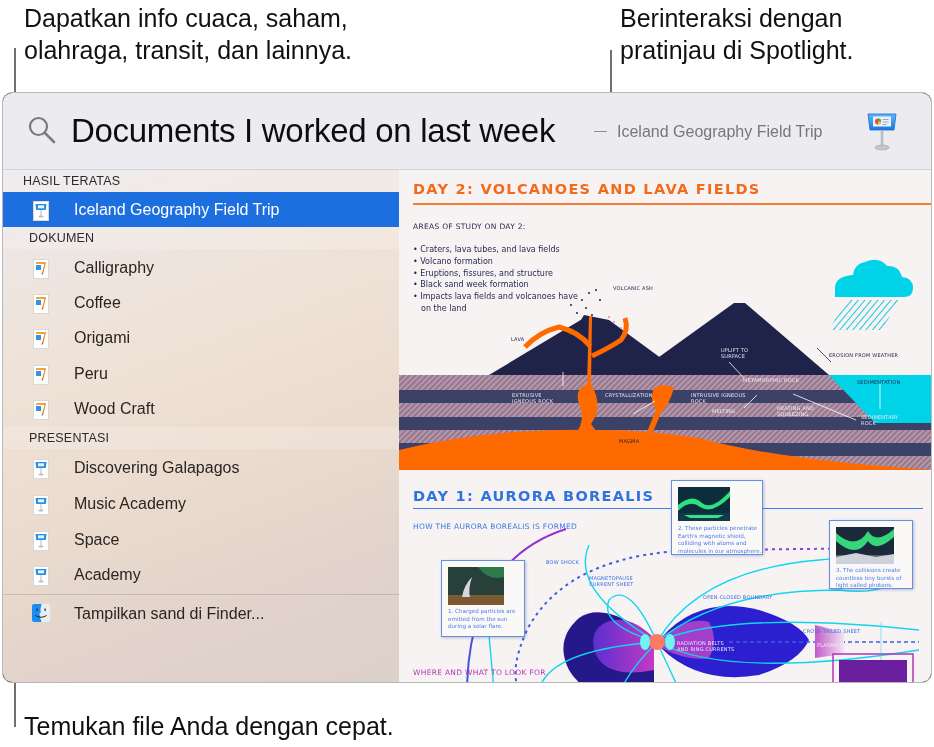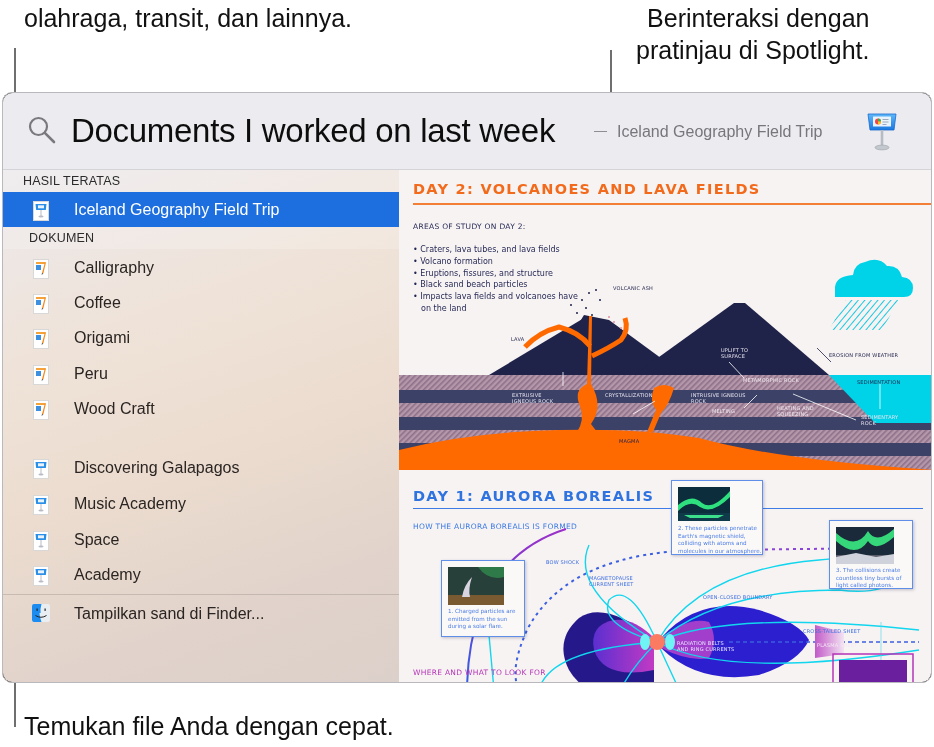--- a/index.html
+++ b/index.html
@@ -2,21 +2,21 @@
 <html><head>
 <meta charset="utf-8">
 <style>
   * { box-sizing: border-box; margin: 0; padding: 0; }
   html, body { width: 934px; height: 747px; background: #ffffff; overflow: hidden; }
   body { position: relative; font-family: "Liberation Sans", sans-serif; color: #111; }
 
   
   .callout { position: absolute; font-size: 25px; line-height: 32px; color: #111; font-family: "Liberation Sans", sans-serif; }
   .callout-tl { left: 24px; top: 2px; }
-  .callout-tr { left: 636px; top: 2px; text-align: right; }
+  .callout-tr { left: 620px; top: 2px; }
   .callout-bl { left: 24px; top: 710px; }
   .leader { position: absolute; background: #6f6f6f; }
 
   
   .window {
     position: absolute; left: 2px; top: 92px; width: 930px; height: 591px;
     border: 1px solid #b9b9bd; border-radius: 10px; overflow: hidden;
     background: #000000;
   }
   .search-bar {
@@ -100,20 +100,21 @@
   }
   .photo-card .photo { position: absolute; left: 6px; top: 6px; }
   .photo-card .caption {
     position: absolute; left: 6px; font-family: "DejaVu Sans", sans-serif; font-size: 5.6px; line-height: 7.5px; color: #4a7ee6;
   }
 </style>
 </head>
 <body>
 
 <div class="callout callout-tl">
+  <div>Dapatkan info cuaca, saham,</div>
   <div>olahraga, transit, dan lainnya.</div>
 </div>
 <div class="leader" style="left:14px; top:48px; width:2px; height:122px;"></div>
 
 <div class="callout callout-tr">
   <div>Berinteraksi dengan</div>
   <div>pratinjau di Spotlight.</div>
 </div>
 <div class="leader" style="left:610px; top:50px; width:2px; height:118px;"></div>
 
@@ -211,20 +212,21 @@
       <svg class="row-icon" viewBox="0 0 16 20">
         <rect x="0.5" y="0.5" width="15" height="19" fill="#ffffff" stroke="#d8d8d8"></rect>
         <rect x="3" y="3" width="9" height="2" fill="#f6a23a"></rect>
         <rect x="3" y="6" width="5" height="5" fill="#3d8fe0"></rect>
         <path d="M12 3 L9 14 L10.3 14.4 L13 3.5 Z" fill="#f28a1e"></path>
         <path d="M9 14 L8.6 16 L10.3 14.4 Z" fill="#444"></path>
       </svg>
       <span class="row-label">Wood Craft</span>
     </div>
 
+    <div class="section-header" style="top:257px;">PRESENTASI</div>
 
     <div class="result-row" style="top:280px;">
       <svg class="row-icon" viewBox="0 0 16 20">
         <rect x="0.5" y="0.5" width="15" height="19" fill="#ffffff" stroke="#d8d8d8"></rect>
         <path d="M2.5 3 L13.5 3 L12.8 9 L3.2 9 Z" fill="#2a8fe8"></path>
         <rect x="5" y="4.3" width="6" height="3" fill="#e9f3fd"></rect>
         <rect x="7.5" y="9" width="1" height="6" fill="#b7bcc4"></rect>
         <ellipse cx="8" cy="15.5" rx="2.6" ry="0.9" fill="#b7bcc4"></ellipse>
       </svg>
       <span class="row-label">Discovering Galapagos</span>
@@ -276,21 +278,21 @@
 
   <div class="preview">
 
     <div class="pv-title1">DAY 2: VOLCANOES AND LAVA FIELDS</div>
     <div class="pv-rule1"></div>
     <div class="pv-sub1">AREAS OF STUDY ON DAY 2:</div>
     <ul class="pv-bullets">
       <li>Craters, lava tubes, and lava fields</li>
       <li>Volcano formation</li>
       <li>Eruptions, fissures, and structure</li>
-      <li>Black sand beach particles</li>
+      <li>Black sand week formation</li>
       <li>Impacts lava fields and volcanoes have on the land</li>
     </ul>
 
     <svg class="diagram" width="534" height="300" viewBox="0 0 534 300">
       <defs>
         <pattern id="hatch" width="4" height="4" patternUnits="userSpaceOnUse" patternTransform="rotate(45)">
           <rect width="4" height="4" fill="#b597aa"></rect>
           <rect width="1.6" height="4" fill="#8e7189"></rect>
         </pattern>
         <pattern id="rain" width="5" height="5" patternUnits="userSpaceOnUse" patternTransform="rotate(40)">

